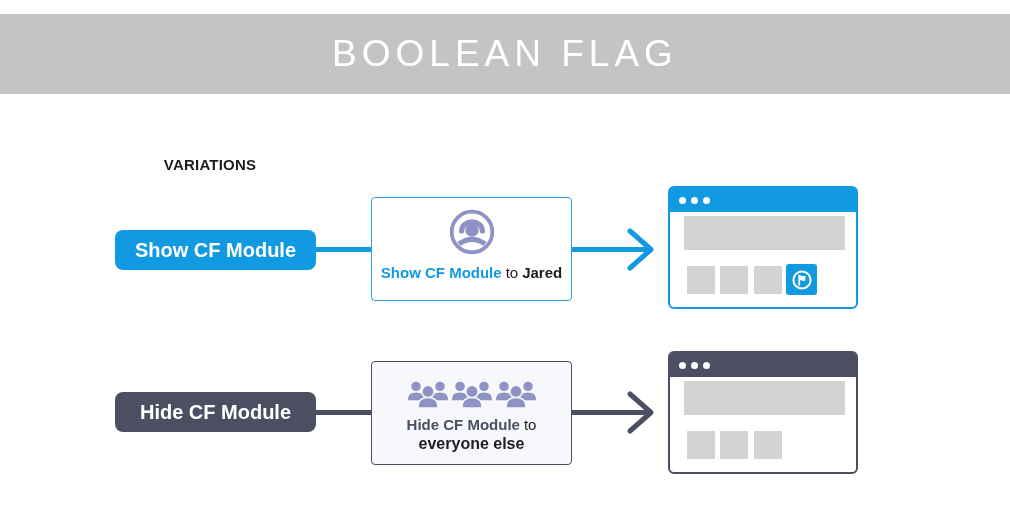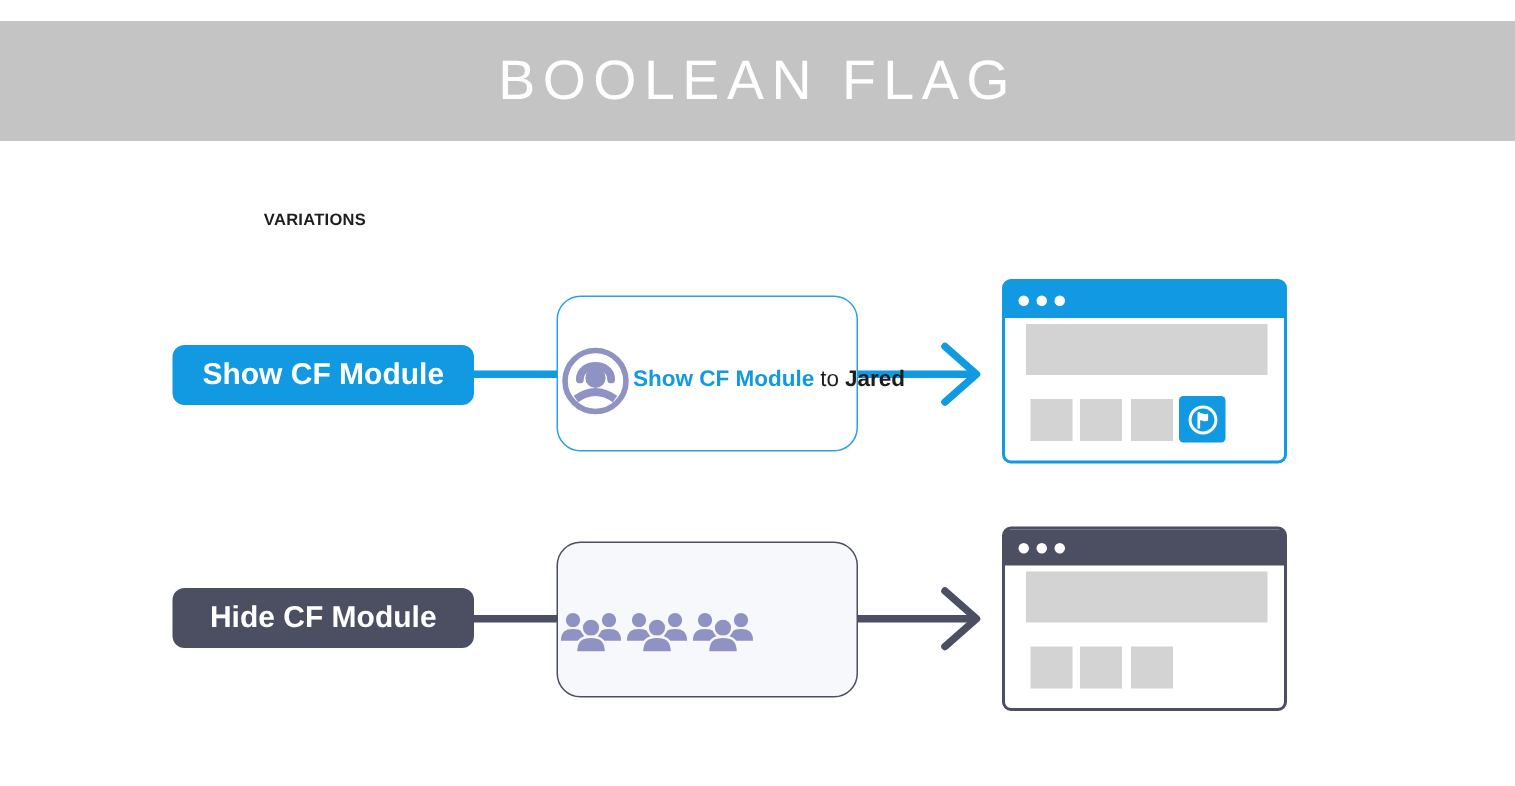--- a/index.html
+++ b/index.html
@@ -11,38 +11,38 @@
   .header{
     position:absolute;left:0;top:0;width:1010px;height:80px;background:#c4c4c4;
     display:flex;align-items:center;justify-content:center;
   }
   .header-title{
     color:#ffffff;font-size:37px;font-weight:300;letter-spacing:5px;
     font-family:"Liberation Sans",sans-serif;
   }
   
   .col-label{
-    position:absolute;top:127px;height:18px;text-align:center;
-    font-size:11px;font-weight:700;color:#1d1d1f;letter-spacing:0.2px;
+    position:absolute;top:142px;height:18px;text-align:center;
+    font-size:15px;font-weight:700;color:#1d1d1f;letter-spacing:0.2px;
   }
   .col-variations{left:115px;width:190px;}
   .col-targeting{left:372px;width:200px;}
   .col-results{left:663px;width:190px;}
   
   .pill{
     position:absolute;left:115px;width:201px;height:40px;border-radius:8px;
     display:flex;align-items:center;justify-content:center;
     color:#ffffff;font-size:20px;font-weight:700;
   }
   .pill-show{top:216px;background:#1199e2;}
   .pill-hide{top:378px;background:#4b4f61;}
   
   .rule-card{
-    position:absolute;left:371px;width:201px;height:104px;border-radius:16px;
-    display:flex;flex-direction:row;align-items:center;justify-content:flex-start;
+    position:absolute;left:371px;width:201px;height:104px;border-radius:4px;
+    display:flex;flex-direction:column;align-items:center;justify-content:flex-start;
     box-sizing:border-box;
   }
   .rule-card-show{top:183px;background:#ffffff;border:1.5px solid #2a9fe6;}
   .rule-card-hide{top:347px;background:#f7f8fb;border:1.5px solid #4b4f61;}
   .rule-icon{margin-top:9px;line-height:0;}
   .rule-text{font-size:15px;color:#1d1d1f;line-height:19px;text-align:center;margin-top:6px;white-space:nowrap;}
   .rule-card-hide .rule-text{margin-top:4px;}
   .seg-accent{color:#1199e2;font-weight:700;}
   .seg-slate{color:#4b4f61;font-weight:700;}
   .seg-bold{font-weight:700;}
@@ -150,20 +150,24 @@
           <use href="#prs" transform="translate(54,22) scale(0.88)"></use>
           <use href="#prs" transform="translate(78,22) scale(0.88)"></use>
           <use href="#prs" transform="translate(98,22) scale(0.88)"></use>
           <use href="#prs" transform="translate(122,22) scale(0.88)"></use>
           <use href="#prs" transform="translate(22,28)"></use>
           <use href="#prs" transform="translate(66,28)"></use>
           <use href="#prs" transform="translate(110,28)"></use>
         </g>
       </svg>
     </div>
+    <div class="rule-text">
+      <span class="seg-slate">Hide CF Module</span><span class="seg-mid-l">to</span><br>
+      <span class="seg-bold" style="font-size:16px">everyone else</span>
+    </div>
   </div>
 
   <div class="browser browser-hide">
     <div class="titlebar titlebar-slate">
       <span class="dot"></span>
       <span class="dot"></span>
       <span class="dot"></span>
     </div>
     <div class="banner"></div>
     <div class="block block-1"></div>

